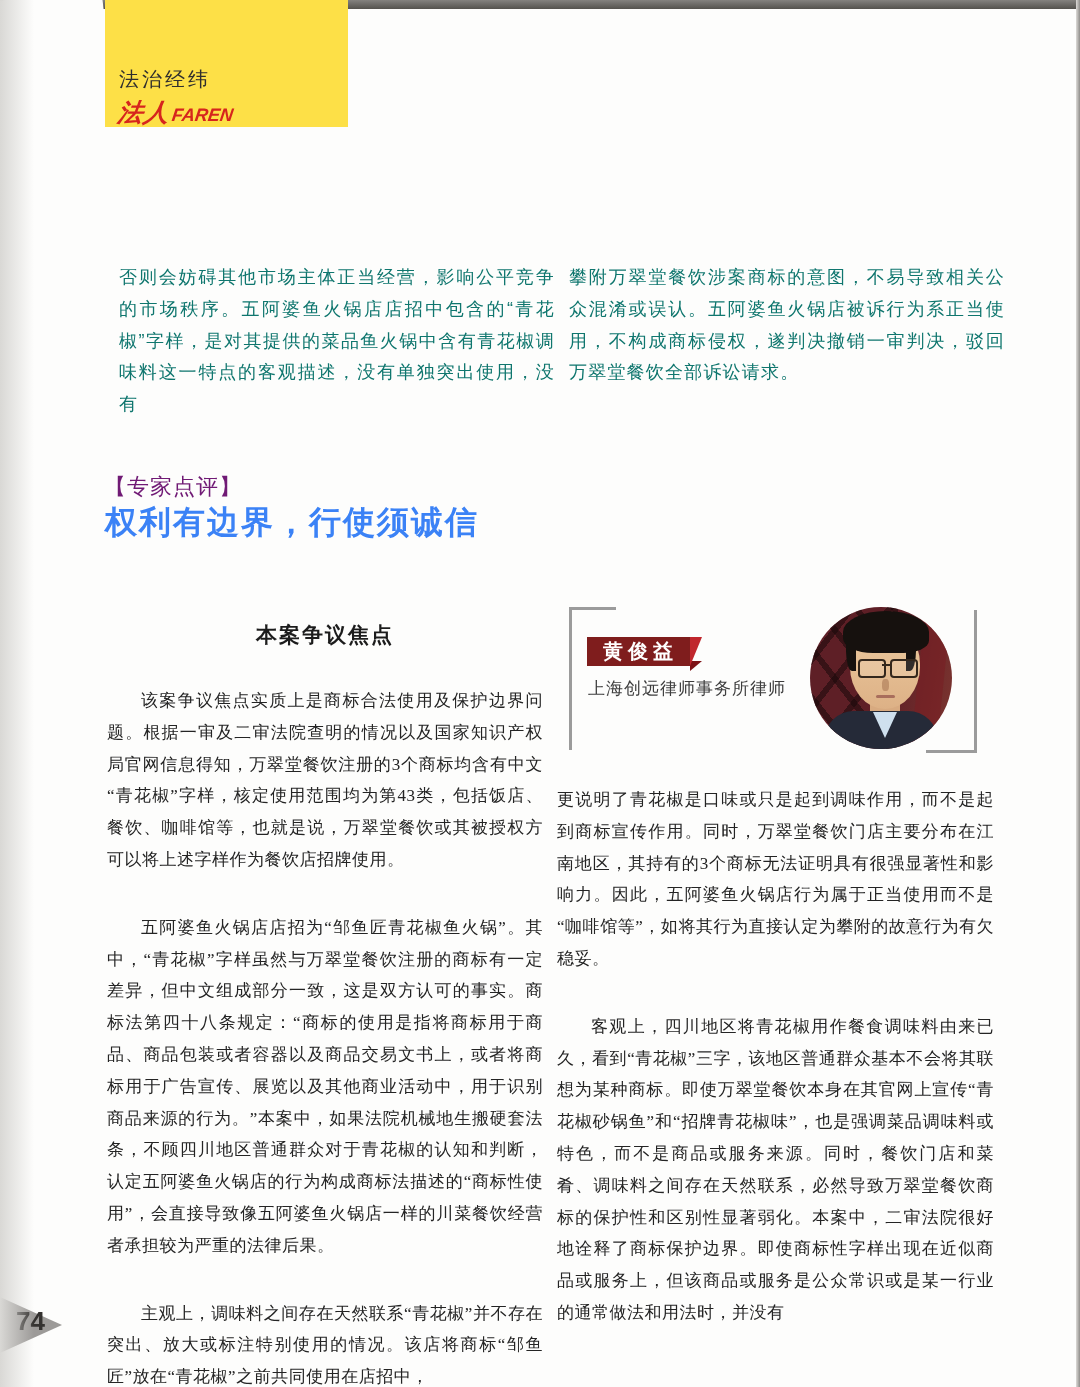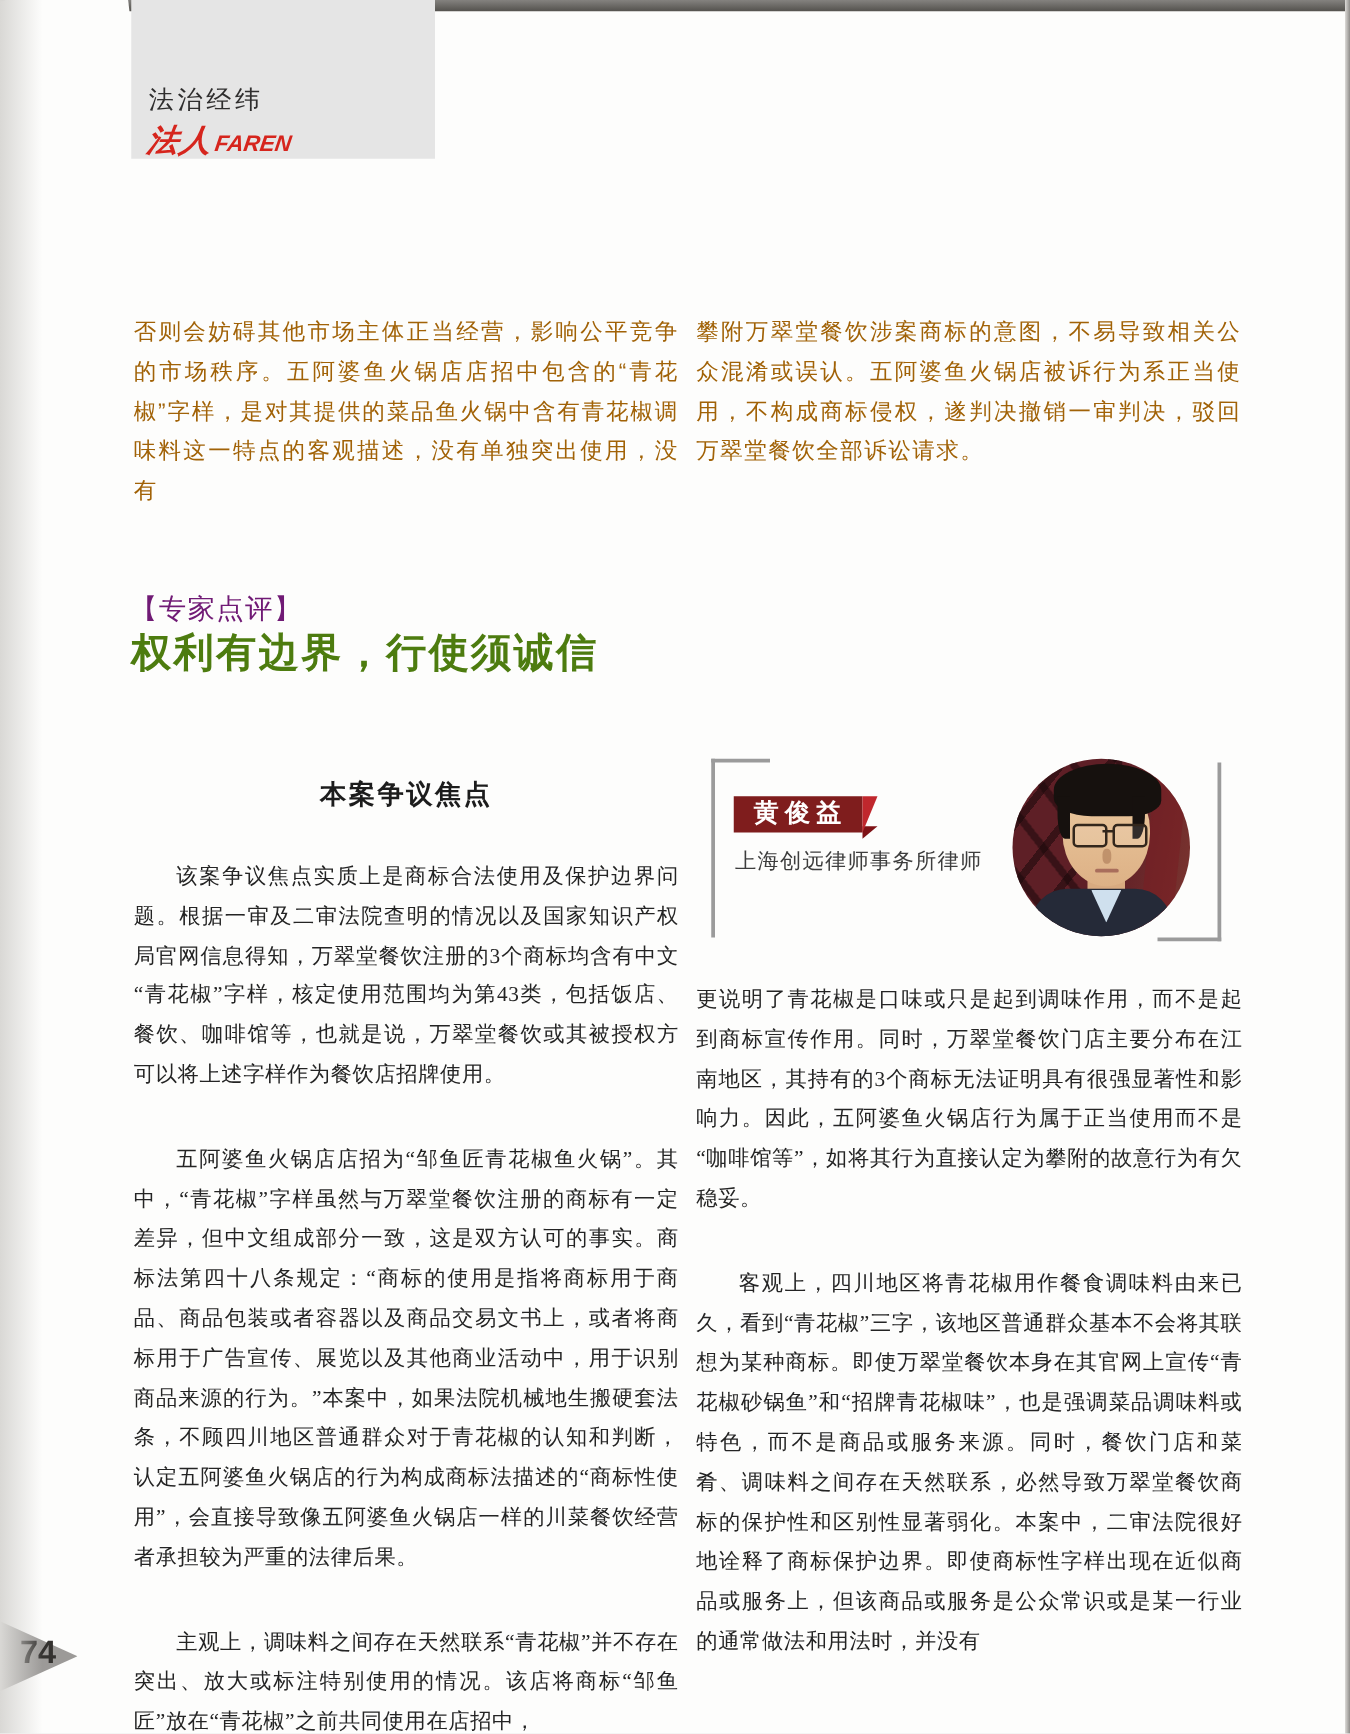--- a/index.html
+++ b/index.html
@@ -12,41 +12,41 @@
   .top-bar{position:absolute;left:0;top:0;width:1080px;height:9px;
     background:linear-gradient(to bottom,#84827f,#54524e);}
   .corner-curl{position:absolute;left:-28px;top:4px;width:130px;height:34px;
     background:#fdfdfc;transform:rotate(-7deg);transform-origin:left top;}
   .left-shadow{position:absolute;left:0;top:0;width:34px;height:1387px;
     background:linear-gradient(to right,#d9d8d5,rgba(253,253,252,0));}
   .right-edge{position:absolute;right:0;top:0;width:4px;height:1387px;
     background:linear-gradient(to left,#8f8d8a,#dddbd8);}
 
   
-  .header-box{position:absolute;left:105px;top:0;width:243px;height:127px;background:#e5e5e5;}
+  .header-box{position:absolute;left:105px;top:0;width:243px;height:127px;background:#fde047;}
   .section-label{position:absolute;left:14px;top:66px;font-size:20px;color:#2f2e2e;
     letter-spacing:3px;font-weight:500;}
   .logo{position:absolute;left:13px;top:96px;white-space:nowrap;}
   .logo-cn{display:inline-block;color:#d6251d;font-weight:900;font-size:25px;
     font-style:italic;transform:skewX(-8deg);letter-spacing:1px;}
   .logo-en{display:inline-block;color:#d6251d;font-weight:800;font-size:18px;
     font-style:italic;transform:skewX(-8deg);margin-left:2px;letter-spacing:0;}
 
   
-  .intro{position:absolute;width:436px;margin:0;font-size:18px;line-height:31.8px;
-    letter-spacing:1.2px;color:#a16207;text-align:justify;}
+  .intro{position:absolute;width:436px;margin:12px;font-size:18px;line-height:31.8px;
+    letter-spacing:1.2px;color:#0f766e;text-align:justify;}
   .col-left{left:107px;top:250px;}
   .col-right{left:557px;top:250px;}
 
   
   .expert-label{position:absolute;left:104px;top:472px;
     font-family:"Liberation Serif","DejaVu Serif",serif;
     font-size:22px;color:#701a75;letter-spacing:1px;}
   .expert-title{position:absolute;left:105px;top:501px;margin:0;font-size:32px;
-    font-weight:700;color:#4d7c0f;letter-spacing:2px;}
+    font-weight:700;color:#3b82f6;letter-spacing:2px;}
 
   
   .left-body{position:absolute;left:107px;top:621px;width:436px;}
   .focus-heading{margin:0 0 28px 0;text-align:center;
     font-family:"Liberation Serif","DejaVu Serif",serif;
     font-size:21px;font-weight:700;color:#1c1c1c;letter-spacing:2px;}
   .body-p{margin:0;font-family:"Liberation Serif","DejaVu Serif",serif;
     font-size:17px;line-height:31.8px;letter-spacing:0.5px;color:#242424;text-align:justify;}
   .indent{text-indent:2em;margin-top:36px;}
   .right-body{position:absolute;left:557px;top:784px;width:437px;}

